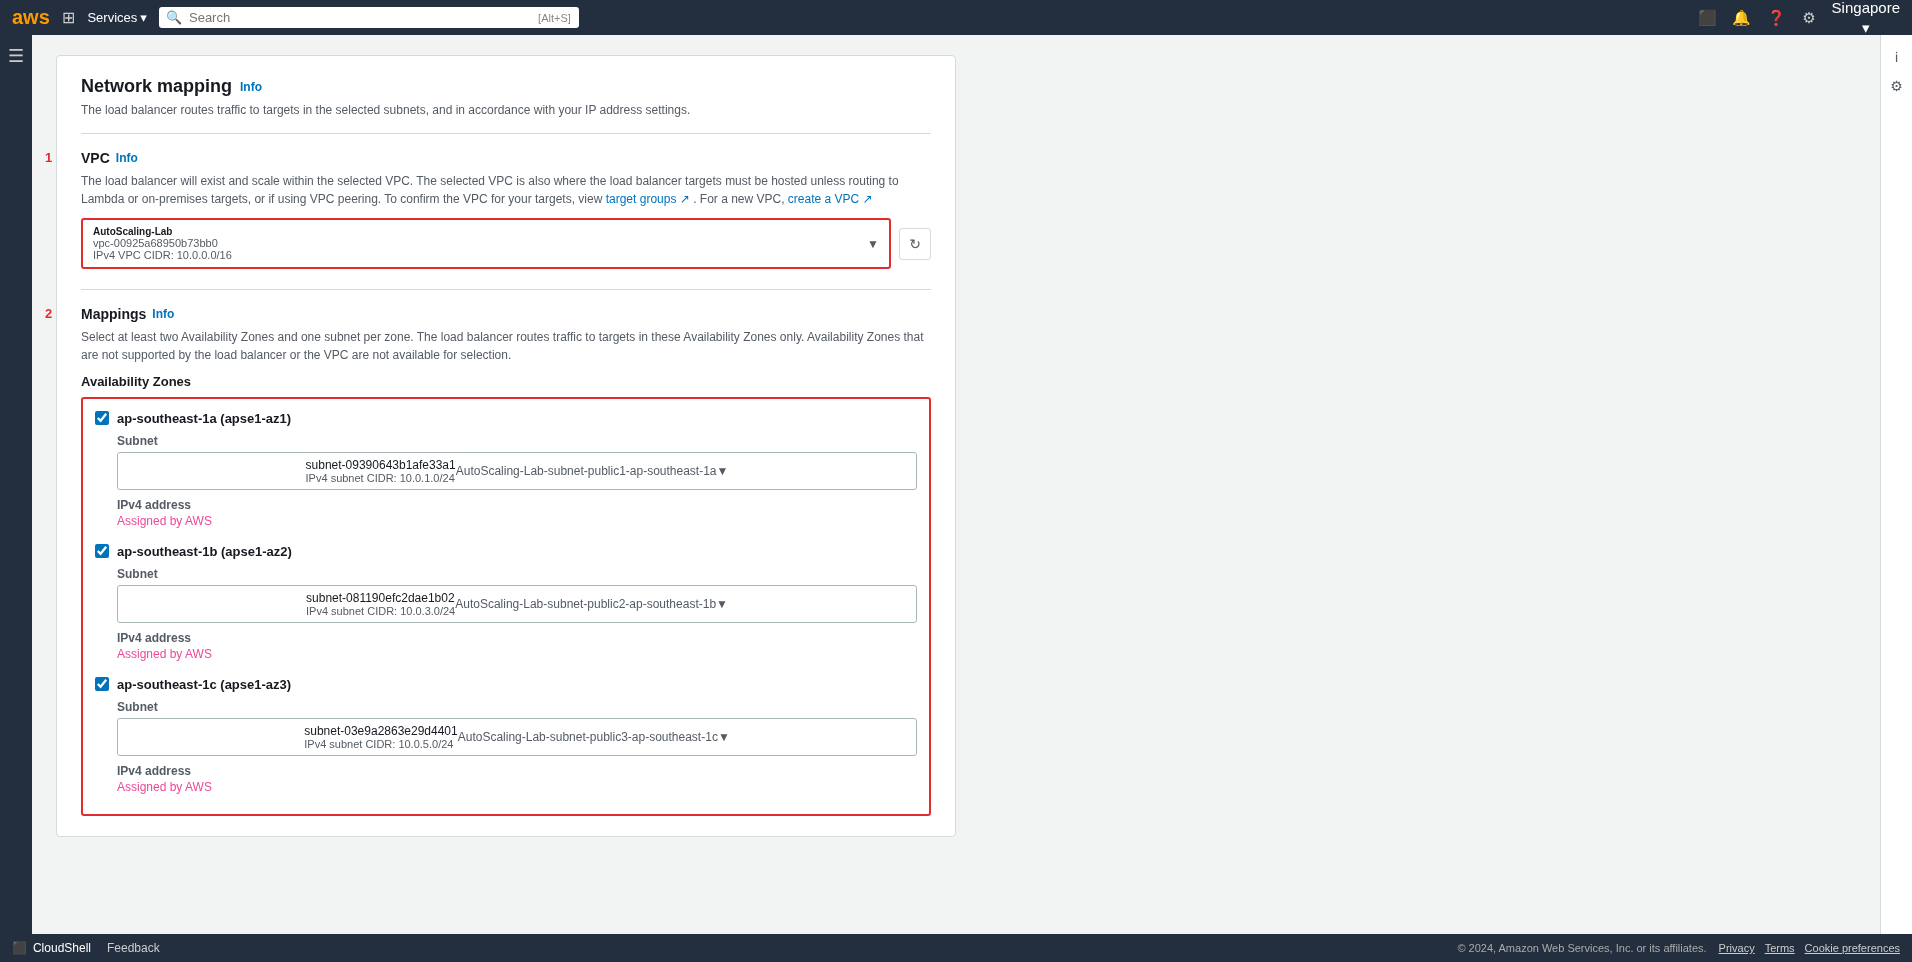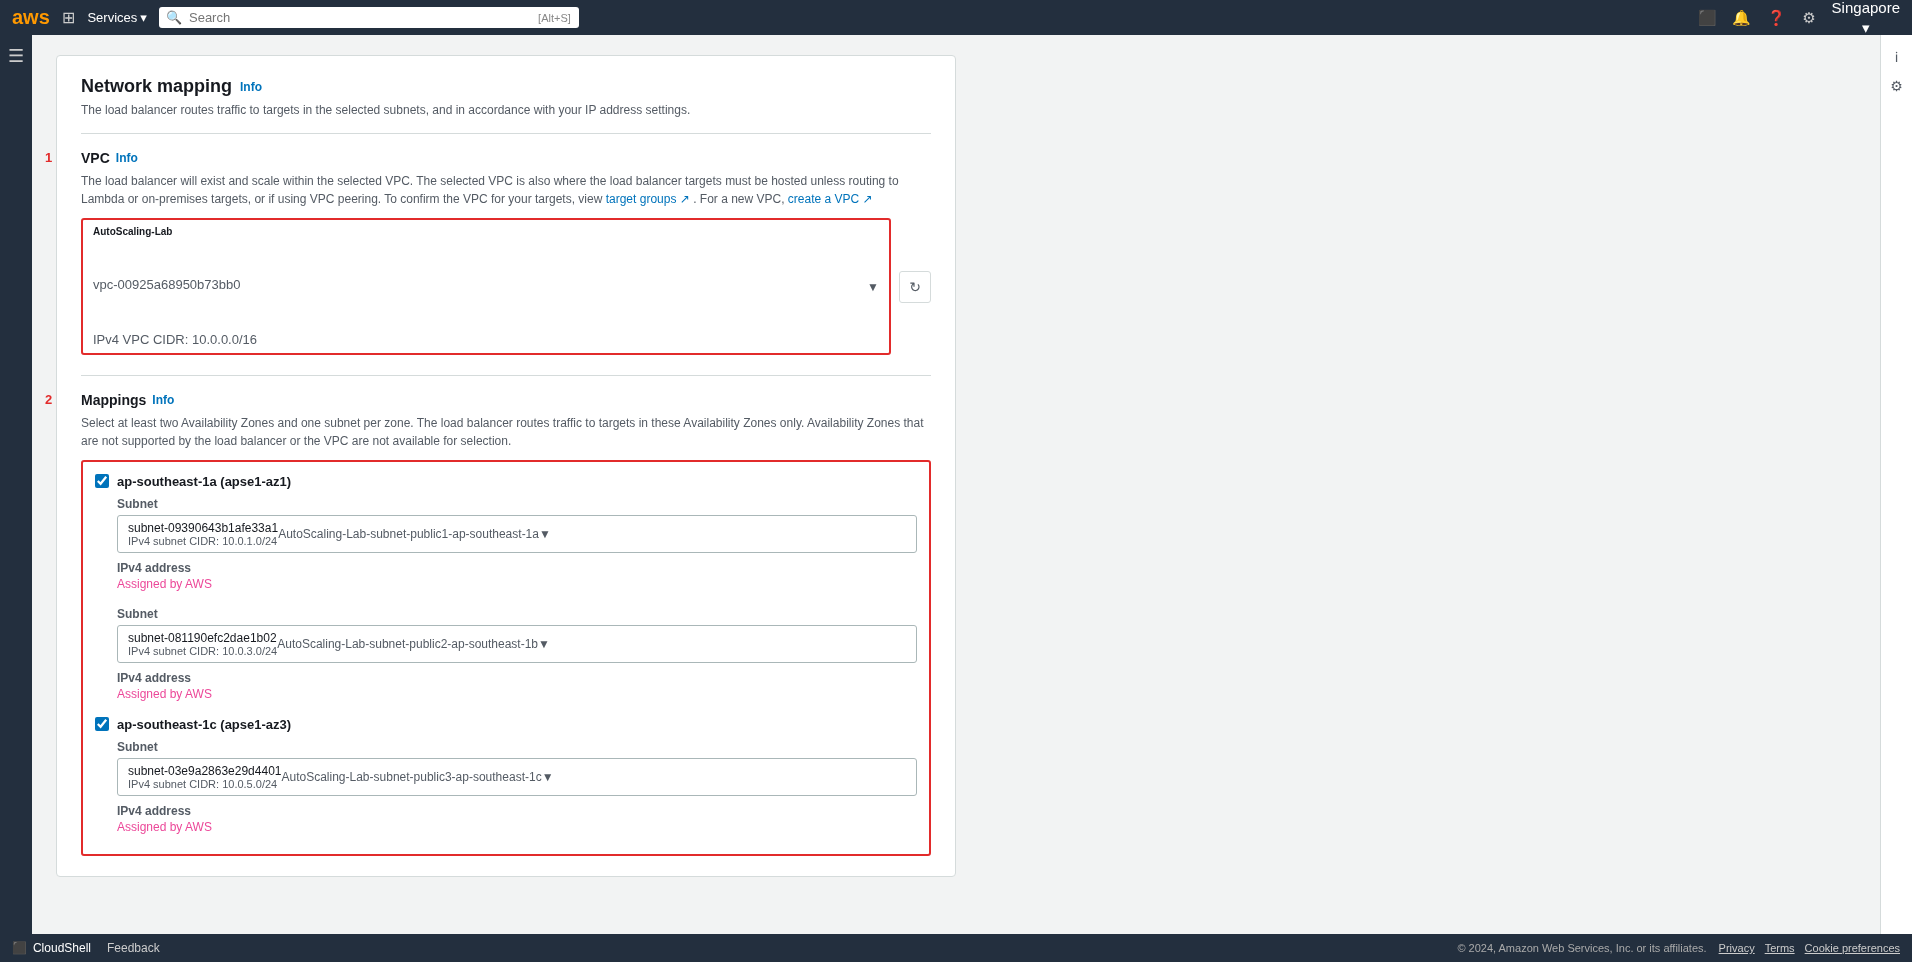--- a/index.html
+++ b/index.html
@@ -133,21 +133,21 @@
       border: 2px solid #e22b2b;
       border-radius: 3px;
       background: #fff;
       padding: 6px 10px;
       display: flex; align-items: center; justify-content: space-between;
       cursor: pointer;
       position: relative;
     }
     .vpc-select-content { flex: 1; }
     .vpc-select-name { font-size: 10px; font-weight: 600; color: #16191f; }
-    .vpc-select-sub { font-size: 13px; color: #545b64; margin-top: 40px; }
+    .vpc-select-sub { font-size: 11px; color: #545b64; }
     .vpc-select-arrow { font-size: 12px; color: #545b64; }
     .refresh-btn {
       width: 32px; height: 32px;
       border: 1px solid #d5dbdb;
       border-radius: 3px;
       background: #fff;
       display: flex; align-items: center; justify-content: center;
       cursor: pointer; font-size: 14px; color: #545b64;
     }
 
@@ -187,21 +187,21 @@
     .subnet-label {
       font-size: 12px; font-weight: 600; color: #545b64;
       margin-left: 22px; margin-bottom: 4px;
     }
     .subnet-select-wrapper {
       margin-left: 22px;
       border: 1px solid #aab7b8;
       border-radius: 3px;
       background: #fff;
       padding: 5px 10px;
-      display: flex; align-items: center; justify-content: flex-start;
+      display: flex; align-items: center; justify-content: center;
       cursor: pointer;
       margin-bottom: 8px;
     }
     .subnet-select-left { display: flex; flex-direction: column; }
     .subnet-id { font-size: 12px; color: #16191f; }
     .subnet-cidr { font-size: 11px; color: #545b64; }
     .subnet-name { font-size: 12px; color: #545b64; }
     .subnet-arrow { font-size: 12px; color: #545b64; }
 
     .ipv4-label {
@@ -345,20 +345,21 @@
       <div class="mappings-section-wrapper" style="position:relative;">
 
         <div style="position:absolute; left:-36px; top:0; font-size:13px; font-weight:700; color:#e22b2b;">2</div>
 
         <div class="subsection-title">
           <span>Mappings</span>
           <span class="info-link">Info</span>
         </div>
         <div class="subsection-desc">Select at least two Availability Zones and one subnet per zone. The load balancer routes traffic to targets in these Availability Zones only. Availability Zones that are not supported by the load balancer or the VPC are not available for selection.</div>
 
+        <div class="availability-zones-title">Availability Zones</div>
 
         <div class="az-container">
 
           <div class="az-item">
             <div class="az-header">
               <input type="checkbox" class="az-checkbox" checked="" style="">
               <span class="az-name">ap-southeast-1a (apse1-az1)</span>
             </div>
             <div class="subnet-label">Subnet</div>
             <div class="subnet-select-wrapper">
@@ -367,20 +368,24 @@
                 <span class="subnet-cidr">IPv4 subnet CIDR: 10.0.1.0/24</span>
               </div>
               <span class="subnet-name">AutoScaling-Lab-subnet-public1-ap-southeast-1a</span>
               <span class="subnet-arrow">▼</span>
             </div>
             <div class="ipv4-label">IPv4 address</div>
             <div class="ipv4-value">Assigned by AWS</div>
           </div>
 
           <div class="az-item">
+            <div class="az-header">
+              <input type="checkbox" class="az-checkbox" checked="" style="">
+              <span class="az-name">ap-southeast-1b (apse1-az2)</span>
+            </div>
             <div class="subnet-label">Subnet</div>
             <div class="subnet-select-wrapper">
               <div class="subnet-select-left">
                 <span class="subnet-id">subnet-081190efc2dae1b02</span>
                 <span class="subnet-cidr">IPv4 subnet CIDR: 10.0.3.0/24</span>
               </div>
               <span class="subnet-name">AutoScaling-Lab-subnet-public2-ap-southeast-1b</span>
               <span class="subnet-arrow">▼</span>
             </div>
             <div class="ipv4-label">IPv4 address</div>

